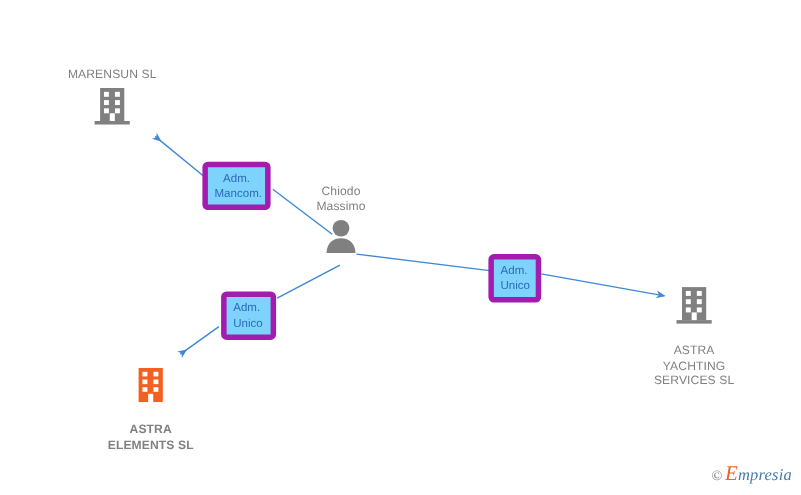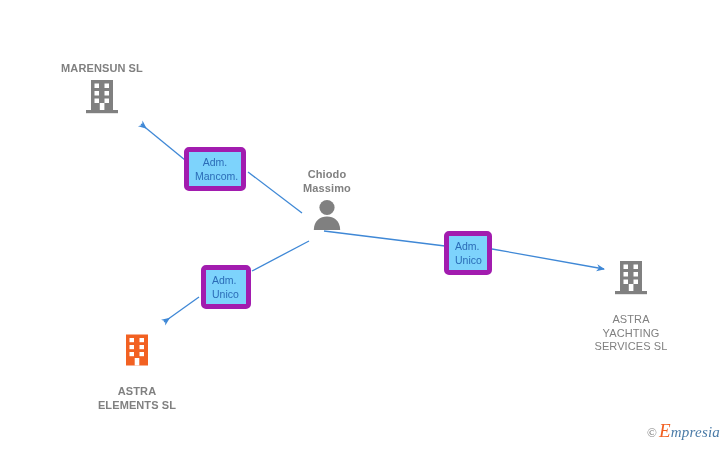--- a/index.html
+++ b/index.html
@@ -40,21 +40,20 @@
     color: #808080;
     letter-spacing: 0.1px;
     white-space: pre-line;
   }
   .node-label.bold {
     font-weight: bold;
     color: #808080;
   }
   .node-label.above {
     margin-bottom: 3px;
-    font-weight: bold;
   }
   .node-label.below {
     margin-top: 17px;
   }
   .edge-label {
     position: absolute;
     box-sizing: border-box;
     border: 5px solid #a21caf;
     border-radius: 5px;
     background: #7dd3fc;
@@ -125,21 +124,21 @@
         <rect x="19.5" y="4.5" width="4.5" height="4.5" fill="#ffffff"></rect>
         <rect x="9.5" y="12" width="4.5" height="4.5" fill="#ffffff"></rect>
         <rect x="19.5" y="12" width="4.5" height="4.5" fill="#ffffff"></rect>
         <rect x="9.5" y="19.5" width="4.5" height="4.5" fill="#ffffff"></rect>
         <rect x="19.5" y="19.5" width="4.5" height="4.5" fill="#ffffff"></rect>
         <rect x="14.8" y="24" width="4.6" height="7" fill="#ffffff"></rect>
       </svg>
     </span>
   </div>
 
-  <div class="node" style="left:267px; top:168px; width:120px;">
+  <div class="node" style="left:250px; top:168px; width:120px;">
     <span class="node-label above">Chiodo
 Massimo</span>
     <span class="node-icon">
       <svg width="30" height="32" viewBox="0 0 30 32" aria-hidden="true">
         <circle cx="15" cy="9.5" r="7.6" fill="#808080"></circle>
         <path d="M 1.8,32 C 2.2,22.5 8,18.6 15,18.6 C 22,18.6 27.8,22.5 28.2,32 Z" fill="#808080"></path>
       </svg>
     </span>
   </div>
 

